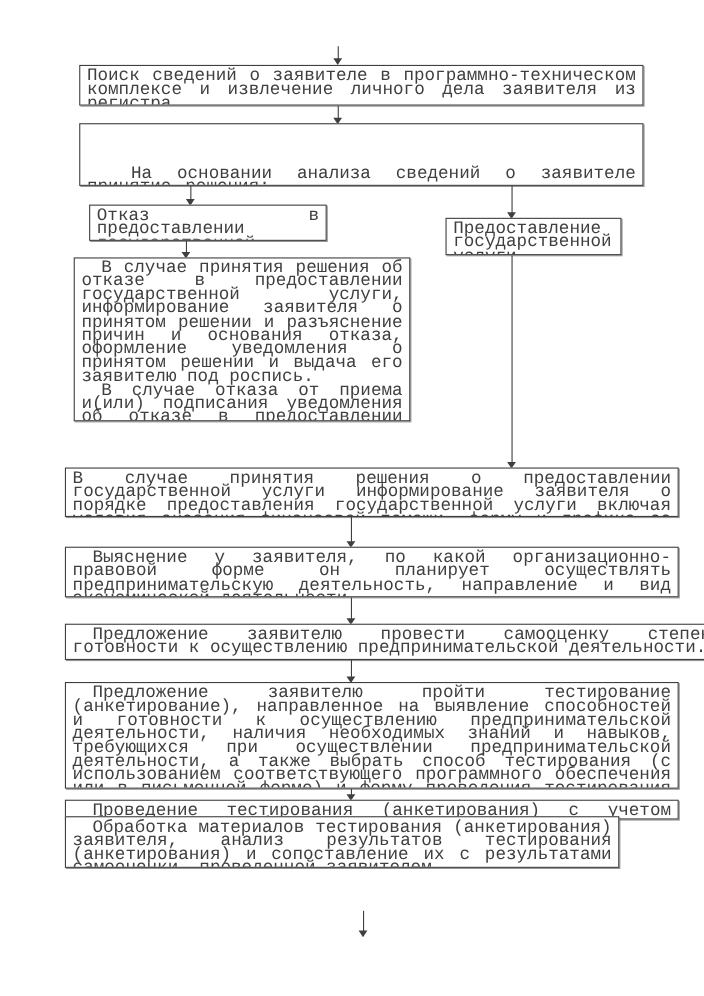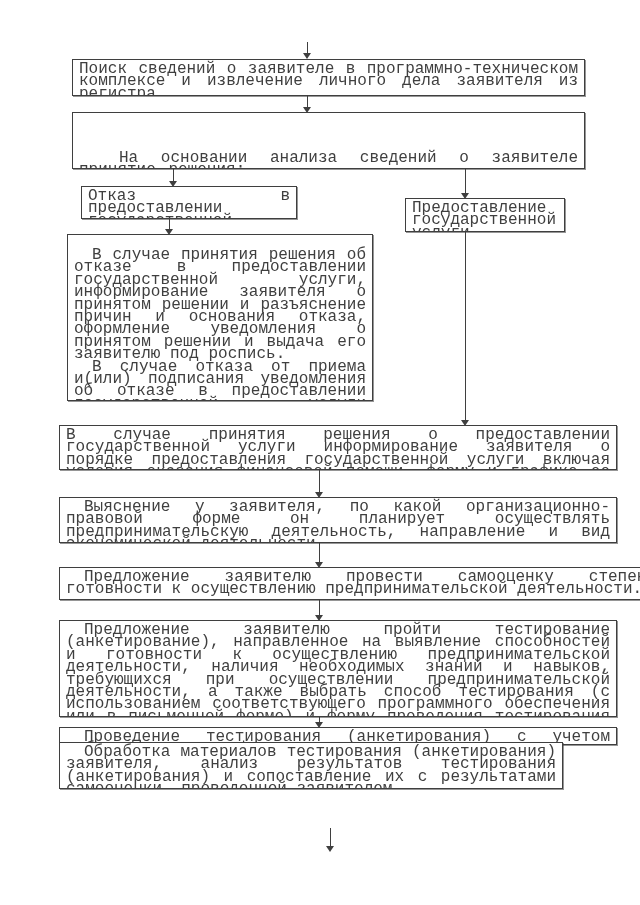--- a/index.html
+++ b/index.html
@@ -89,21 +89,21 @@
   </div>
 
   <div class="box" style="left:81px;top:186px;width:216px;height:33px">
     <p>Отказ в предоставлении государственной услуги</p>
   </div>
 
   <div class="box" style="left:405px;top:198px;width:160px;height:34px">
     <p style="text-align:left">Предоставление государственной услуги</p>
   </div>
 
-  <div class="box" style="left:67px;top:234px;width:306px;height:167px;padding-top:14px">
+  <div class="box" style="left:67px;top:234px;width:306px;height:149px;padding-top:2px">
     <p class="p-indent">В случае принятия решения об отказе в предоставлении государственной услуги, информирование заявителя о принятом решении и разъяснение причин и основания отказа, оформление уведомления о принятом решении и выдача его заявителю под роспись.</p>
     <p class="p-indent">В случае отказа от приема и(или) подписания уведомления об отказе в предоставлении государственной услуги уведомление высылается заявителю посредством почтовой связи или электронной почтой. Копия уведомления об отказе в предоставлении государственной услуги приобщается к личному делу заявителя.</p>
   </div>
 
   <div class="box" style="left:59px;top:425px;width:558px;height:45px">
     <p>В случае принятия решения о предоставлении государственной услуги информирование заявителя о порядке предоставления государственной услуги включая условия оказания финансовой помощи, форму и графике ее предоставления</p>
   </div>
 
   <div class="box" style="left:59px;top:497px;width:558px;height:46px">
     <p class="p-indent">Выяснение у заявителя, по какой организационно-правовой форме он планирует осуществлять предпринимательскую деятельность, направление и вид экономической деятельности.</p>

